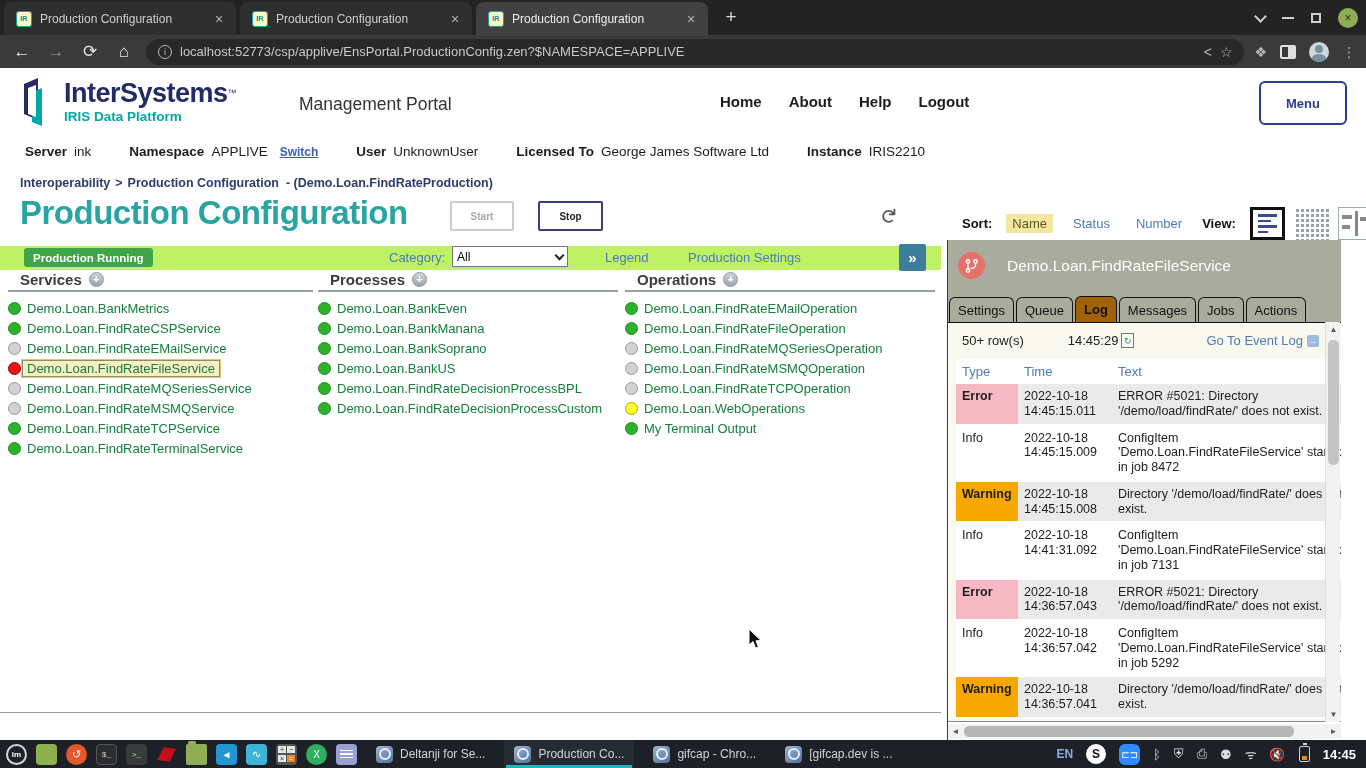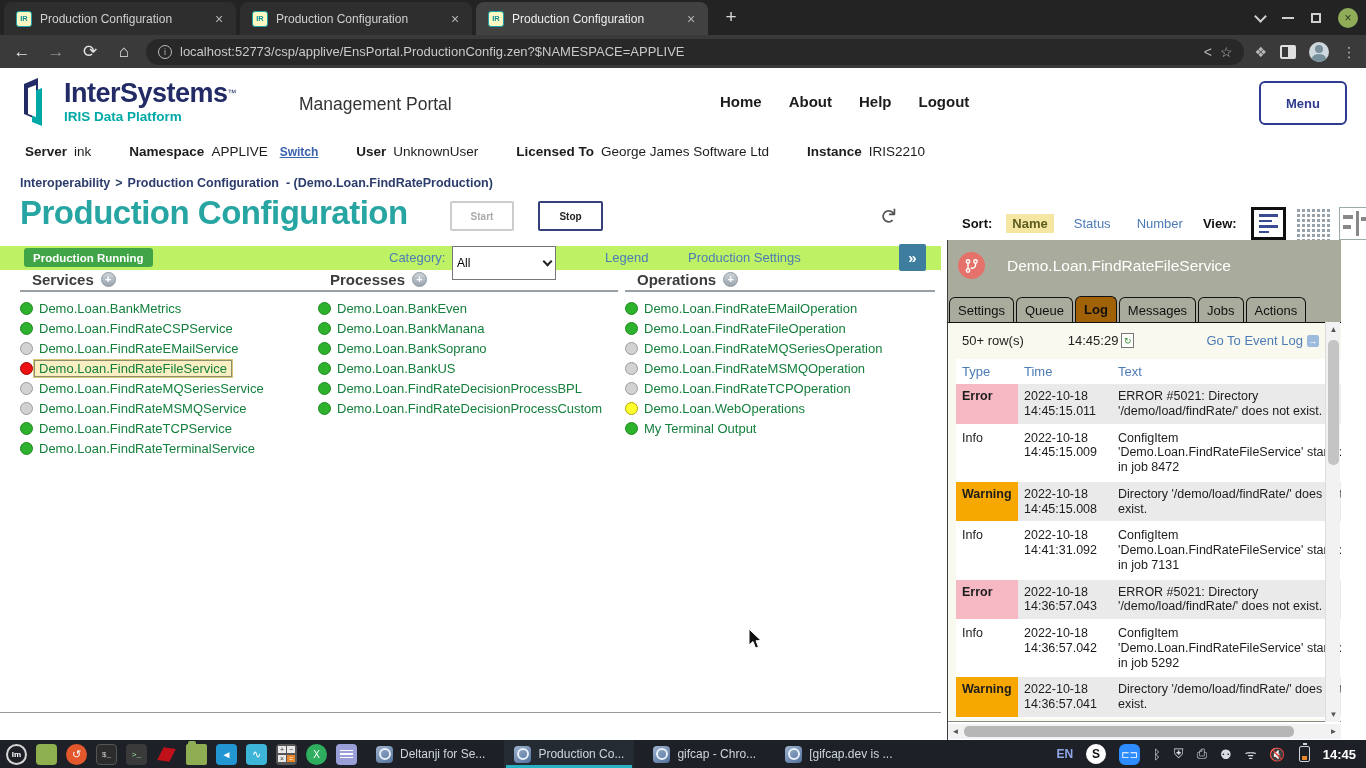--- a/index.html
+++ b/index.html
@@ -55,47 +55,47 @@
 
   #page-h1 { position:absolute; left:20px; top:126px; font-size:33px; font-weight:bold; color:#27a5a2; letter-spacing:-0.5px; }
   .action-btn { position:absolute; top:133px; height:30px; border-radius:2px; background:#fff; font-size:10px; font-weight:bold; display:flex; align-items:center; justify-content:center; }
   #btn-start { left:450px; width:64px; border:2px solid #cccccc; color:#aaa; }
   #btn-stop { left:538px; width:65px; border:2px solid #35407c; color:#222; }
   #refresh-ic { position:absolute; left:879px; top:136px; font-size:21px; color:#555; transform:rotate(90deg); }
 
   #sort-bar { position:absolute; left:962px; top:139px; display:flex; align-items:center; gap:14px; font-size:13px; }
   .sort-label { font-weight:bold; color:#111; }
   .sort-opt { color:#4c7bb5; padding:2px 6px; }
-  .sort-opt.active { background:#f5e6a2; color:#5b5b20;font-weight:bold; }
+  .sort-opt.active { background:#f5e6a2; color:#5b5b20; }
   #view-icons { display:flex; gap:9px; align-items:center; }
   .vico { width:35px; height:33px; background:#fff; }
   #view-list { border:3px solid #101010; padding:4px 5px; display:flex; flex-direction:column; gap:3px; }
   #view-list i { display:block; height:2.5px; background:#3b4b92; }
   #view-list i:nth-child(1){width:100%;} #view-list i:nth-child(2){width:70%;} #view-list i:nth-child(3){width:100%;} #view-list i:nth-child(4){width:55%;}
   #view-grid { background-image:radial-gradient(#98a2aa 1.6px, transparent 1.7px); background-size:5px 5px; background-position:1px 1px; }
   #view-split { border:1px solid #9aa; position:relative; }
   #view-split::before { content:""; position:absolute; left:50%; top:3px; bottom:3px; width:3px; background:#888; }
   #view-split i { position:absolute; height:4px; background:#888; }
   #view-split i:nth-child(1){left:3px; top:7px; width:10px;}
   #view-split i:nth-child(2){left:3px; top:17px; width:8px;}
   #view-split i:nth-child(3){right:3px; top:9px; width:9px;}
 
   
   #ribbon { position:absolute; left:0; top:178px; width:941px; height:24px; background:#bef264; }
   #prod-badge { position:absolute; left:24px; top:2px; height:19px; background:#3fa546; color:#fff; font-size:11.5px; font-weight:bold; border-radius:3px; padding:0 9px; display:flex; align-items:center; }
   #cat-label { position:absolute; left:389px; top:4px; color:#4c7bb5; font-size:13px; }
-  #cat-select { position:absolute; left:452px; top:0px; width:104px; height:21px; border:1px solid #777; background:#fff; font-size:12px; padding:16px 4px; display:flex; align-items:center; justify-content:space-between;gap:18px; }
+  #cat-select { position:absolute; left:452px; top:0px; width:116px; height:21px; border:1px solid #777; background:#fff; font-size:12px; padding:9px 4px; display:flex; align-items:center; justify-content:space-between;gap:18px; }
   .sel-arrow { width:7px; height:7px; border-right:2px solid #222; border-bottom:2px solid #222; transform:rotate(45deg); margin-top:-3px; }
   .rib-link { position:absolute; top:4px; color:#4c7bb5; font-size:13px; }
   #legend-link { left:605px; } #psettings-link { left:688px; }
   #expand-btn { position:absolute; left:899px; top:-2px; width:27px; height:27px; background:#3e7d9e; color:#fff; font-size:15px; font-weight:bold; display:flex; align-items:center; justify-content:center; border-radius:2px; }
 
   
   .col { position:absolute; top:203px; }
-  #col-services { left:20px; width:305px; }
+  #col-services { left:8px; width:305px; }
   #col-processes { left:318px; width:300px; }
   #col-operations { left:625px; width:310px; }
   .col-head { display:flex; align-items:center; gap:7px; border-bottom:2px solid #98a0a6; padding:0 0 3px 12px; height:21px; }
   .col-title { font-size:15px; font-weight:bold; color:#3c3c3c; }
   .add-btn { width:15px; height:15px; border-radius:50%; background:linear-gradient(#cdd3d9,#9aa4ad); border:1px solid #8c97a1; color:#fff; font-size:11px; font-weight:bold; display:flex; align-items:center; justify-content:center; }
   .items { padding-top:6px; }
   .item { display:flex; align-items:center; gap:6px; height:20px; }
   .dot { width:13px; height:13px; border-radius:50%; flex:0 0 13px; border:1px solid #888; background:#d2d2d2; }
   .dot[data-status="green"] { background:#2eb22e; border-color:#1d8a1d; }
   .dot[data-status="red"] { background:#ee1111; border-color:#a00000; }

